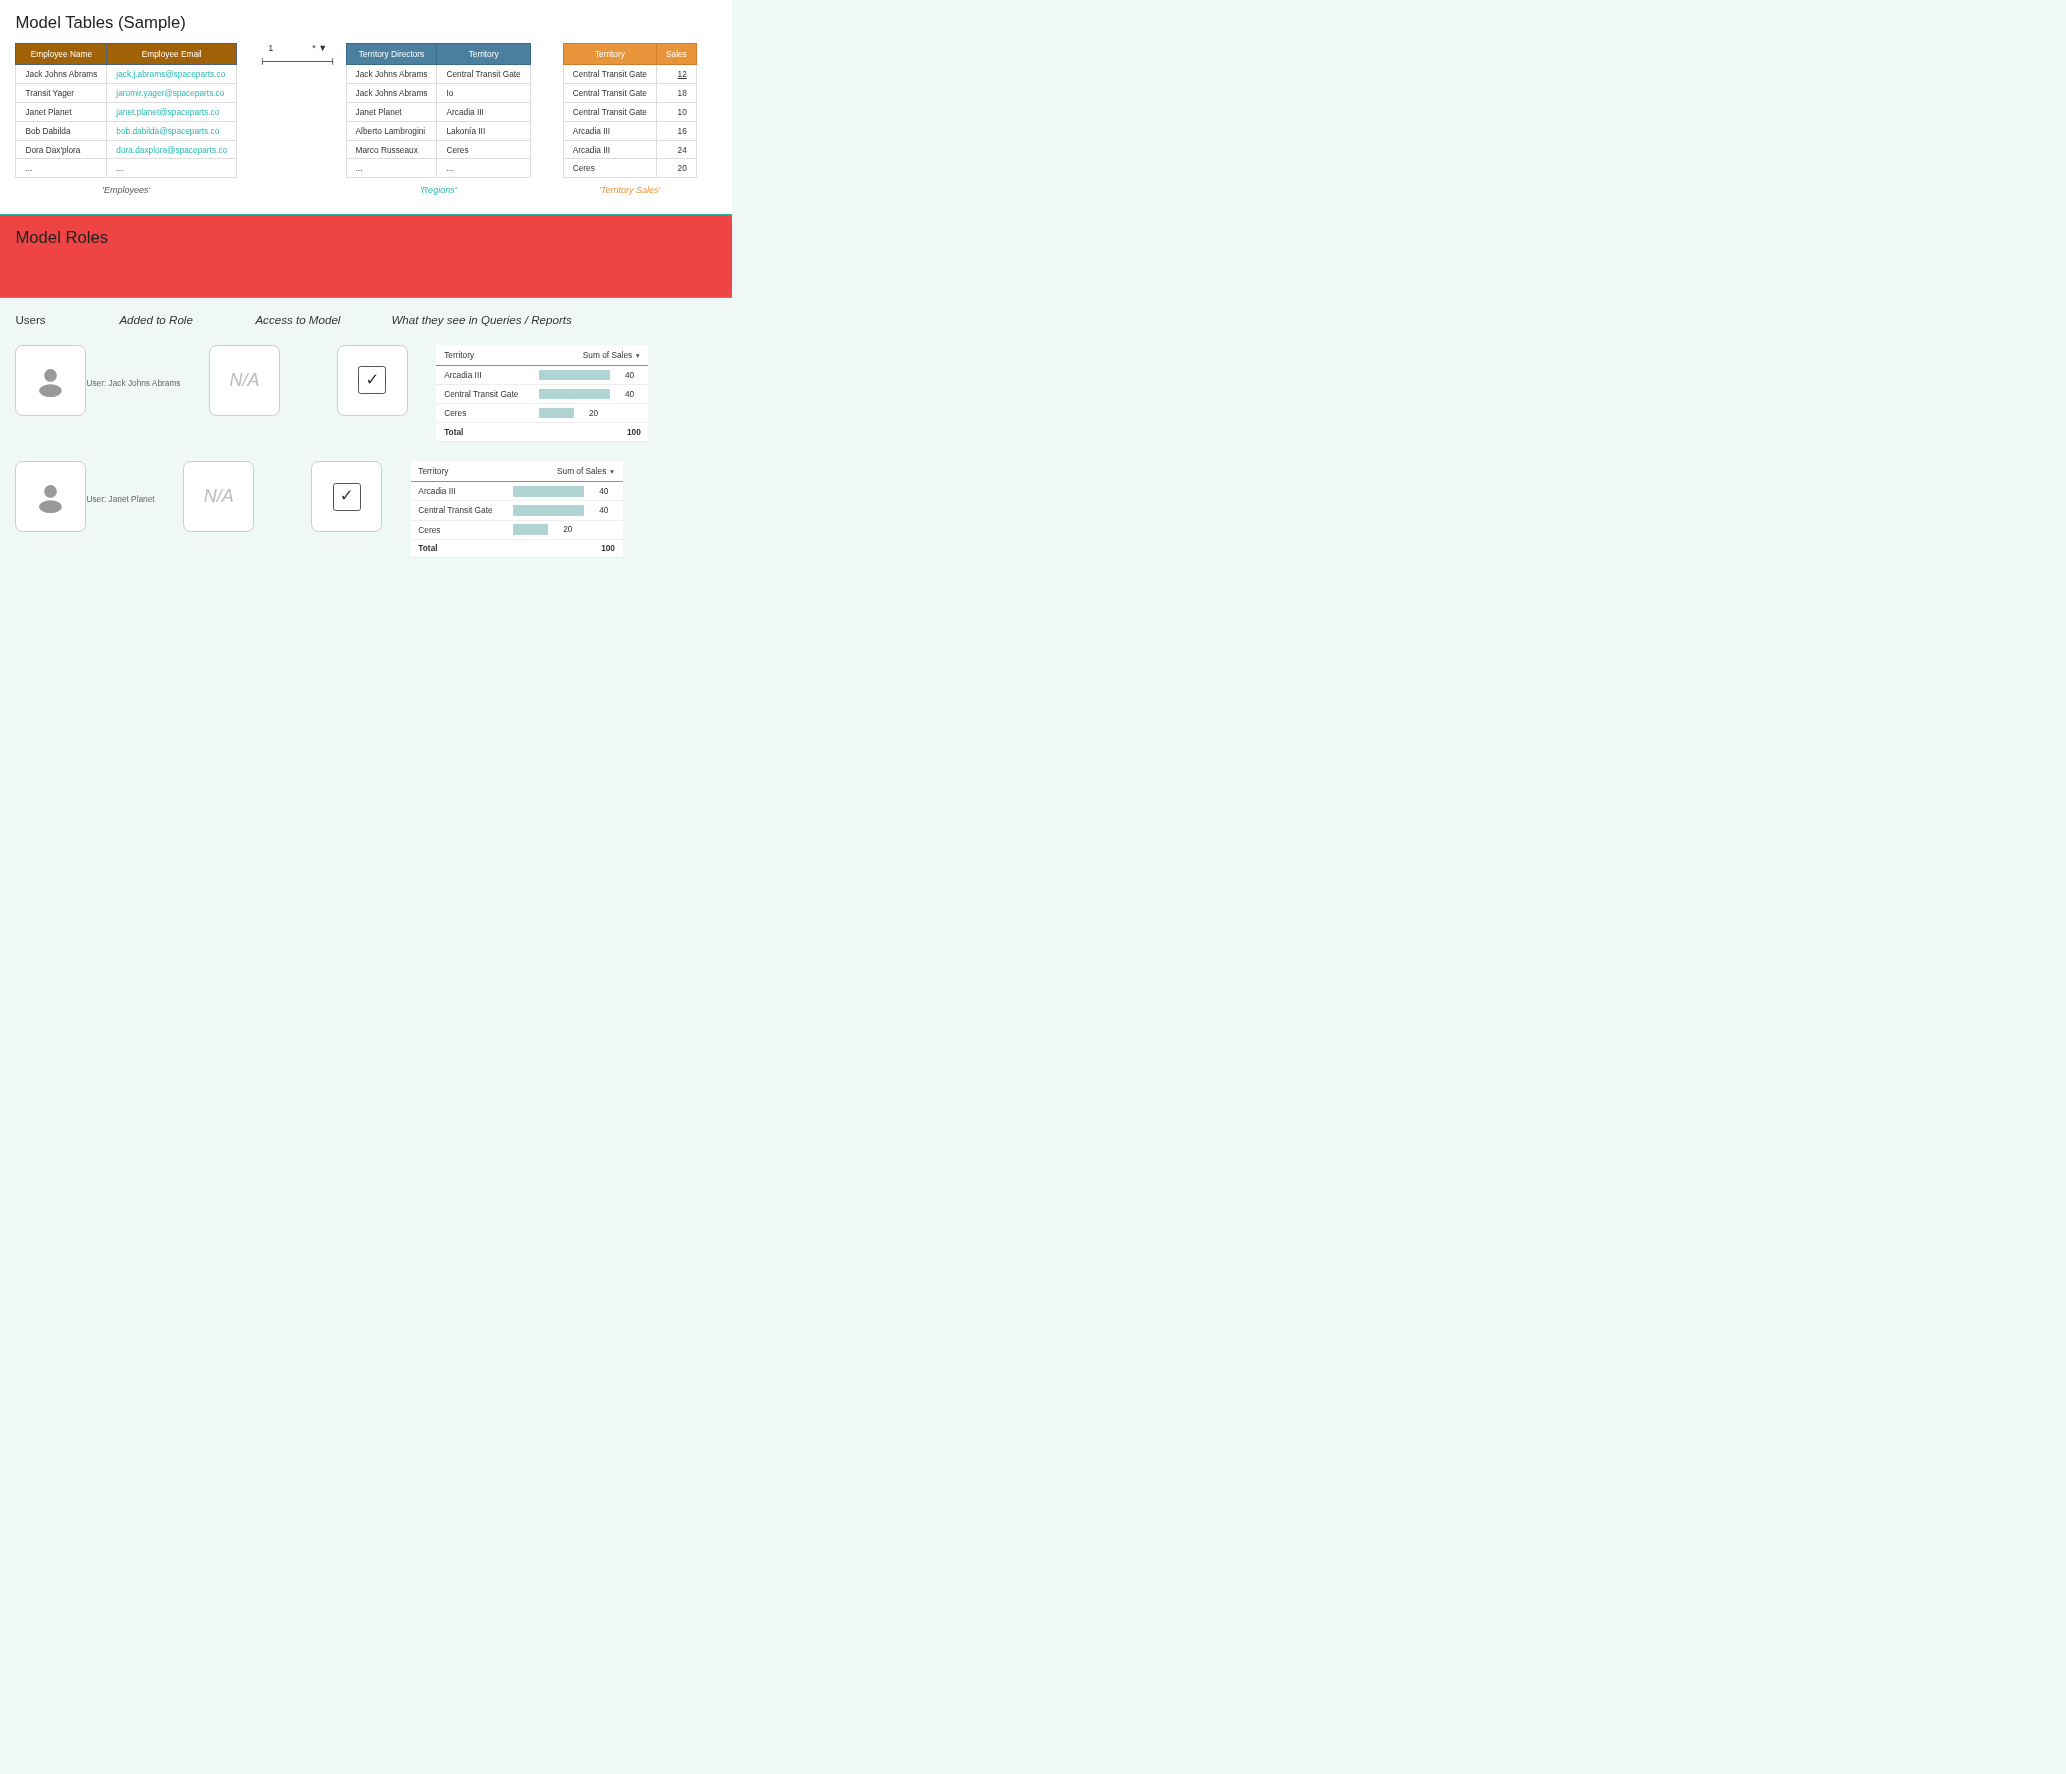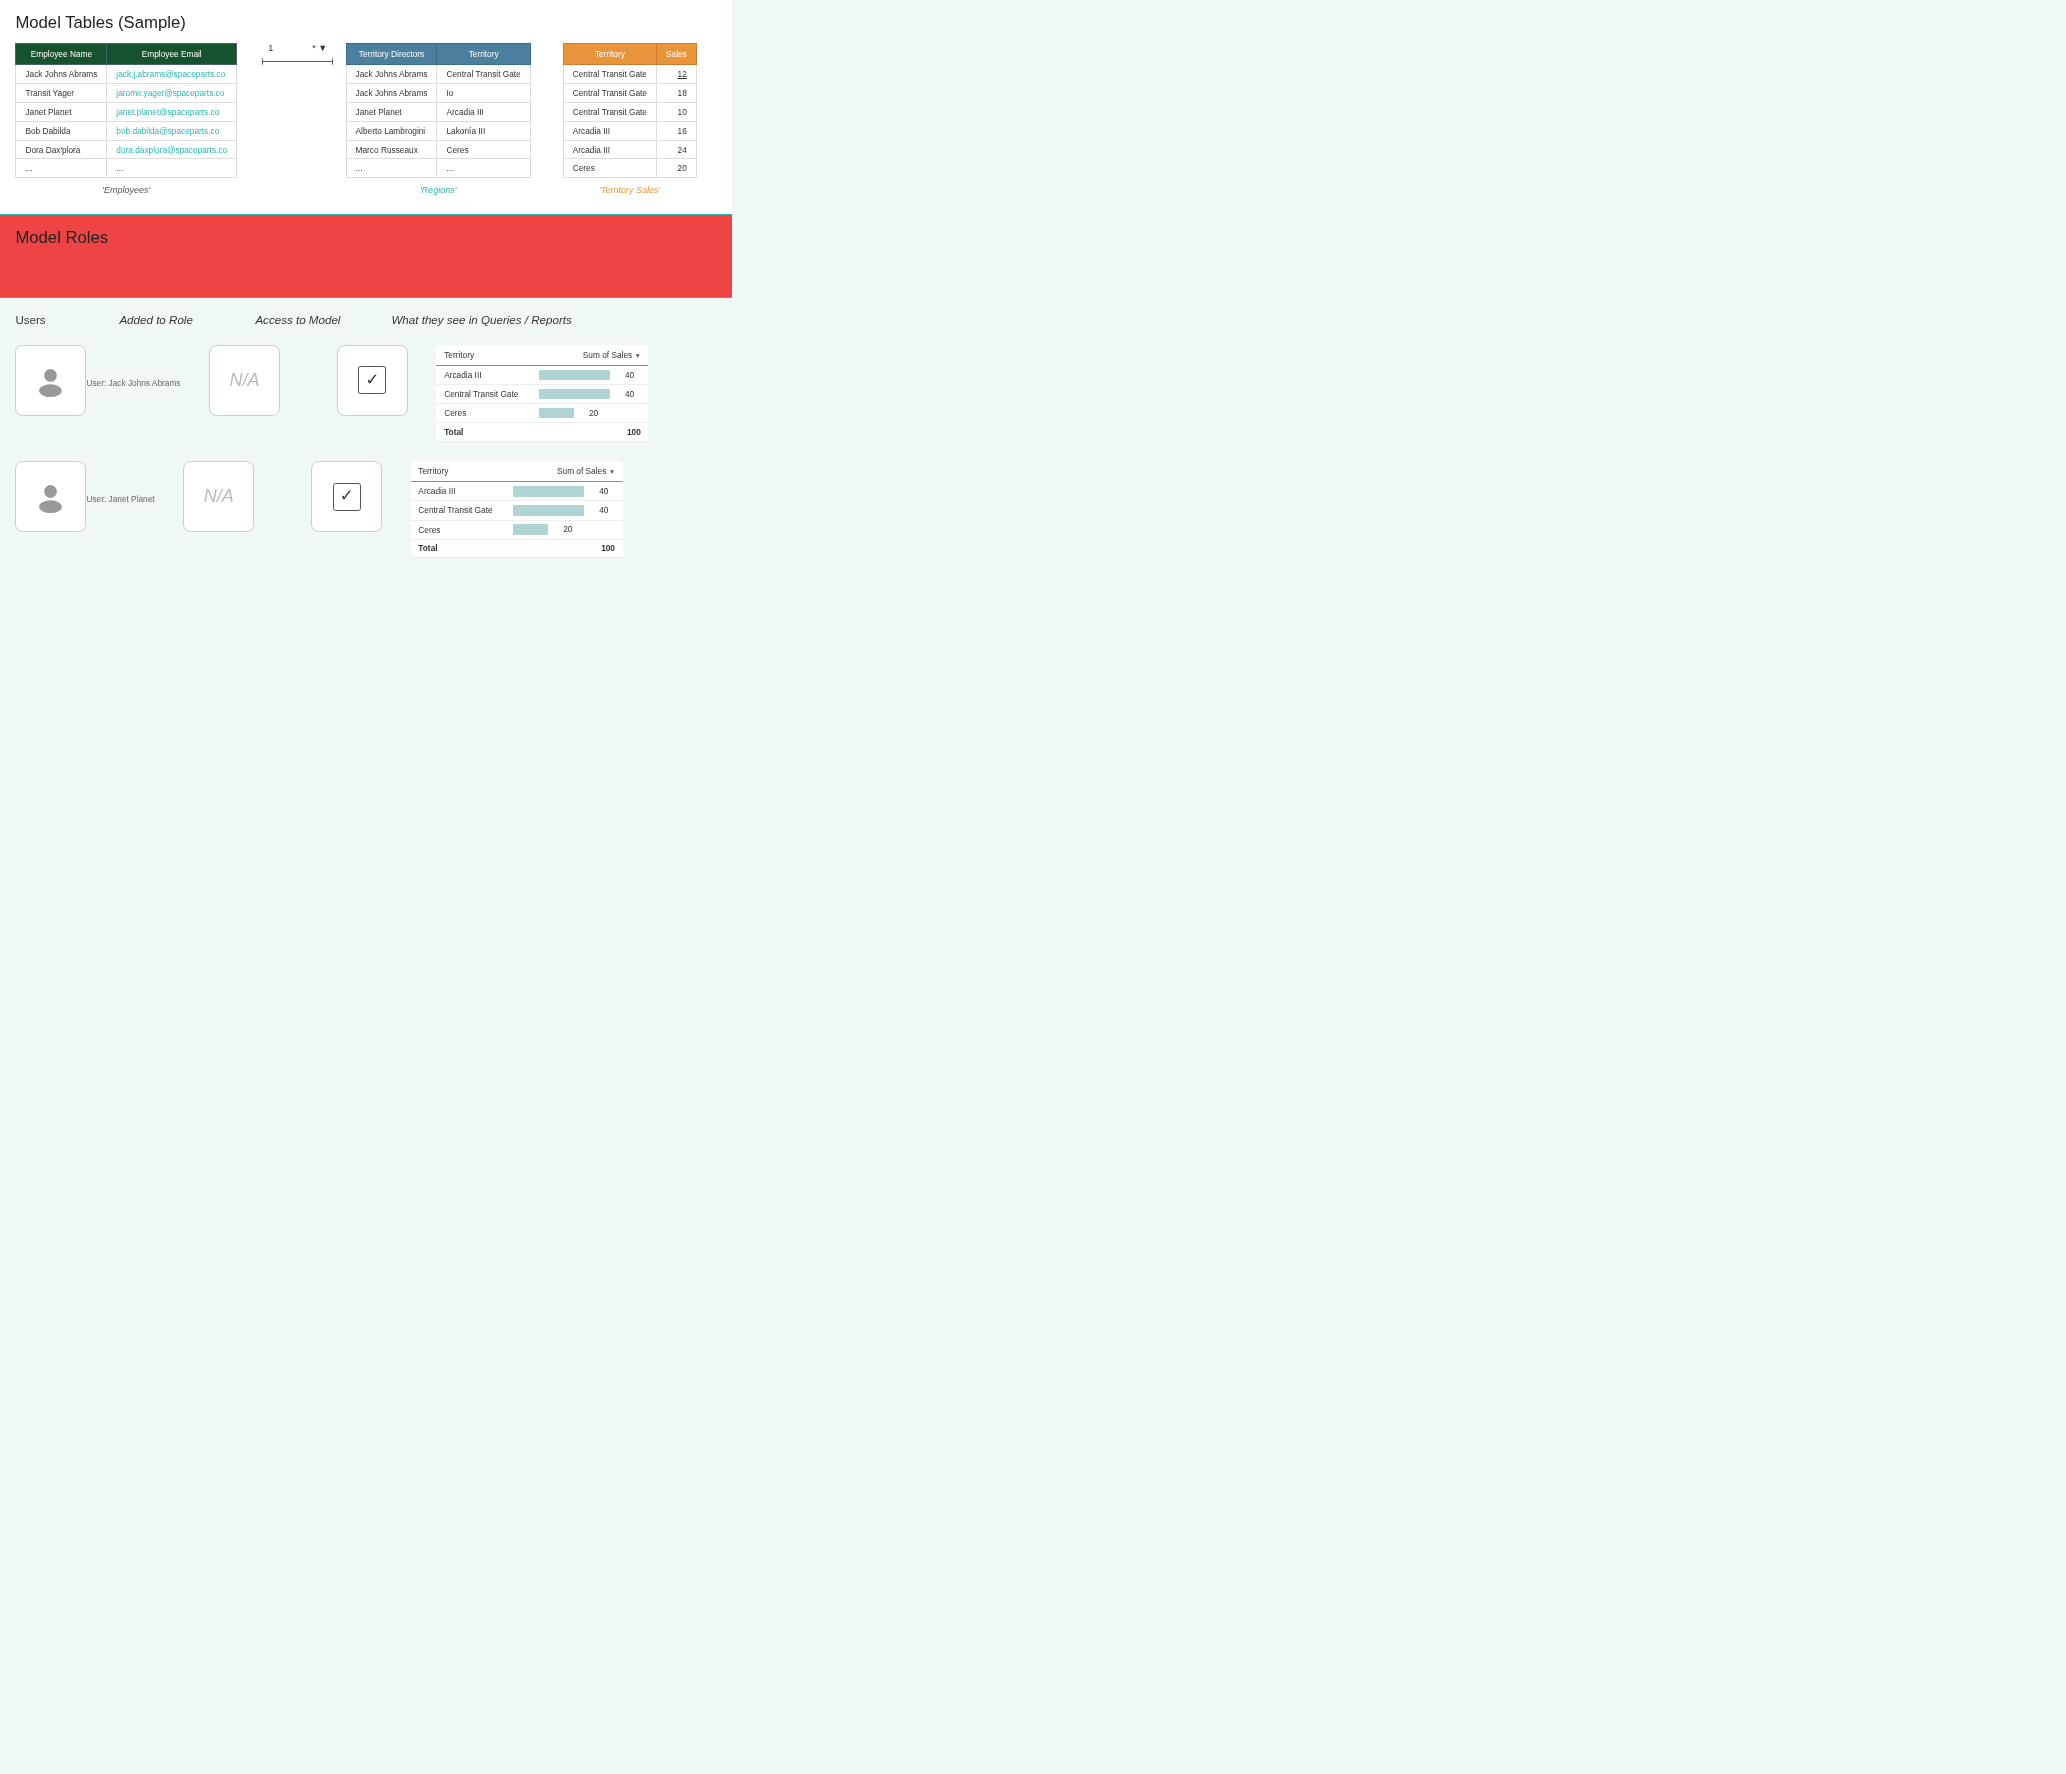--- a/index.html
+++ b/index.html
@@ -32,21 +32,21 @@
       display: flex;
       flex-direction: column;
       align-items: center;
       margin-right: 19px;
     }
     .data-table {
       border-collapse: collapse;
       font-size: 8.3px;
     }
     .data-table th {
-      background: #14532d;
+      background: #a16207;
       color: #fff;
       padding: 5.1px 9px;
       text-align: center;
       font-weight: normal;
       border: 0.6px solid #4a5f78;
     }
     .data-table td {
       padding: 3.9px 9px;
       border: 0.6px solid #ddd;
       background: #fff;

